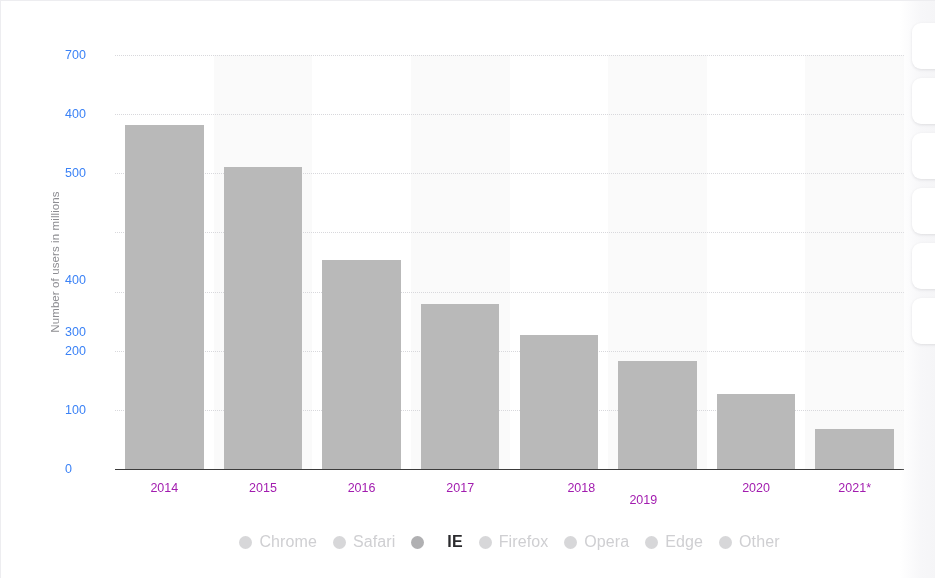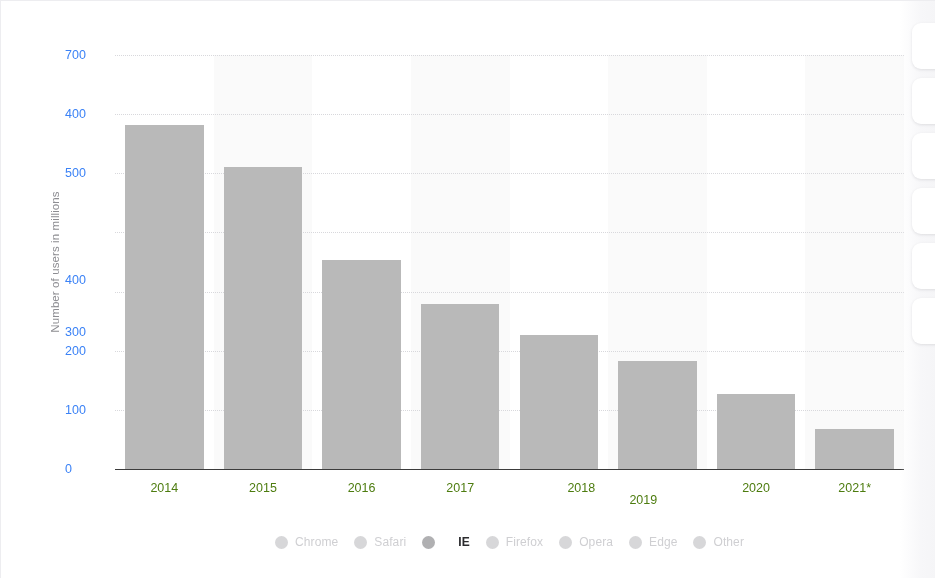--- a/index.html
+++ b/index.html
@@ -100,21 +100,21 @@
   .bar {
     position: absolute;
     bottom: 0;
     background: #b9b9b9;
   }
 
   .x-tick-label {
     position: absolute;
     top: 480px;
     font-size: 12.5px;
-    color: #4d7c0f;
+    color: #a21caf;
     text-align: center;
     white-space: nowrap;
   }
   #x-tick-labels {
     position: absolute;
     left: 114px;
     top: 0;
     width: 789px;
     height: 578px;
   }
@@ -140,21 +140,21 @@
     cursor: pointer;
   }
   .legend-dot {
     width: 13px;
     height: 13px;
     border-radius: 50%;
     background: #d7d7d9;
     flex: none;
   }
   .legend-label {
-    font-size: 12px;
+    font-size: 16px;
     color: #cfcfd2;
     white-space: nowrap;
     letter-spacing: 0.1px;
   }
   .legend-item.active .legend-dot { background: #b0b0b2; }
   .legend-item.active .legend-label {
     color: #2b2b2e;
     font-weight: bold;
     margin-left: 16px;
   }

